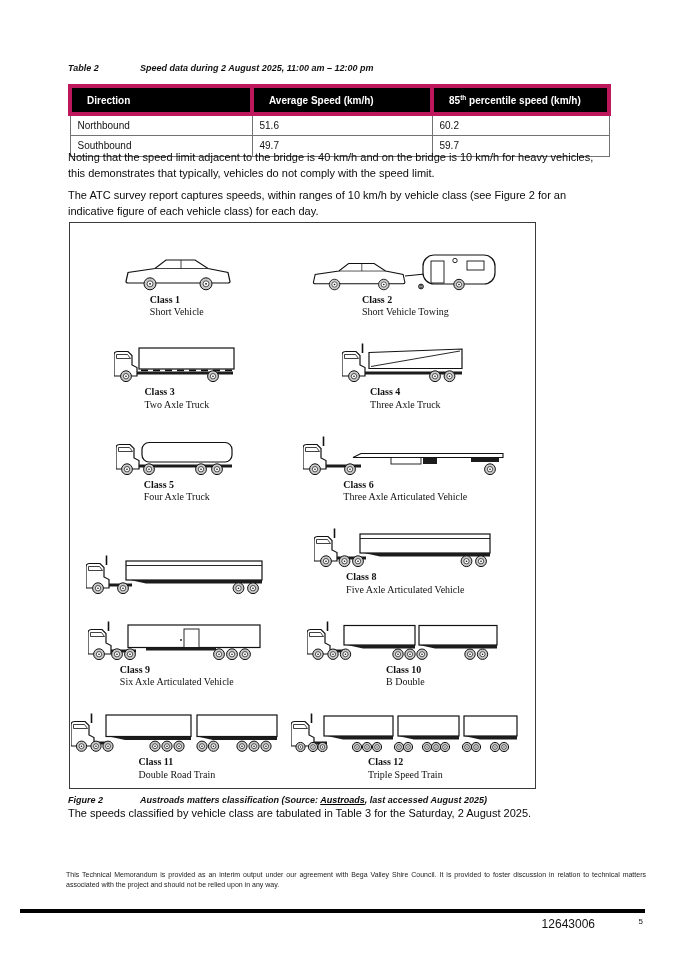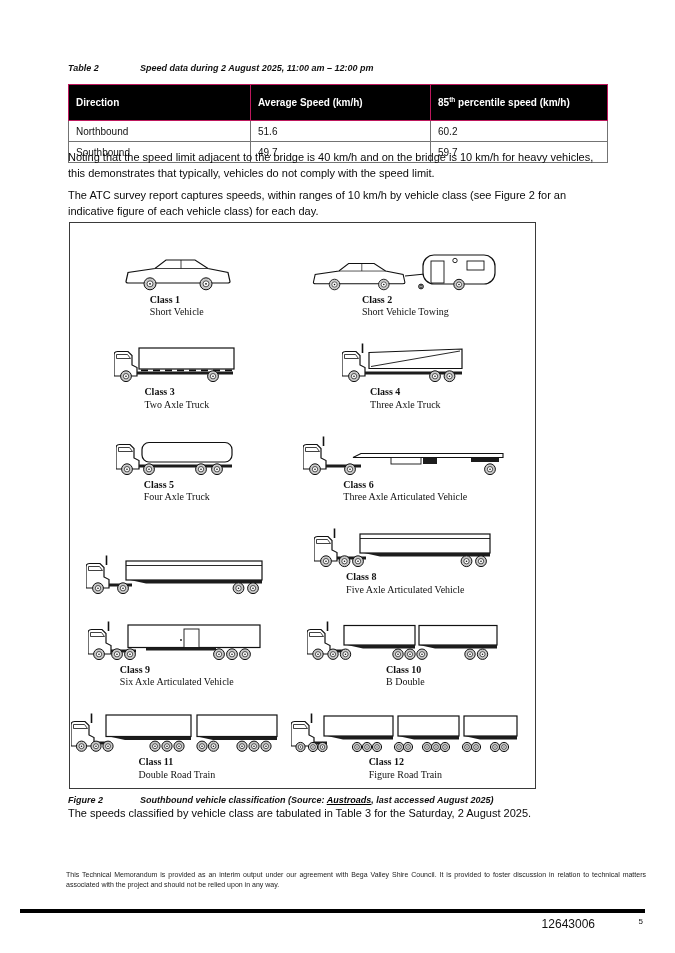--- a/index.html
+++ b/index.html
@@ -10,21 +10,21 @@
 
   
   .caption { position:absolute; left:68px; font-size:9px; font-weight:bold; font-style:italic; color:#111; white-space:nowrap; }
   .caption .cap-label { display:inline-block; width:72px; }
   .caption-table { top:63px; }
   .caption-figure { top:795px; }
   .caption .link { color:#000; text-decoration:underline; cursor:pointer; }
 
   
   table.speed-table { position:absolute; left:68px; top:84px; width:539px; border-collapse:collapse; font-size:10px; table-layout:fixed; }
-  .speed-table th { background:#000; color:#fff; text-align:left; font-weight:bold; padding:4px 7px; height:36px; border:1px solid #be185d; }
+  .speed-table th { background:#000; color:#fff; text-align:left; font-weight:bold; padding:4px 15px; height:28px; border:4px solid #be185d; }
   .speed-table th + th { border-left:1px solid #777; }
   .speed-table th sup { font-size:6.5px; }
   .speed-table td { border:1px solid #737373; padding:3px 7px; height:21px; background:#fff; color:#111; }
 
   
   .body-text { position:absolute; left:68px; width:533px; font-size:11px; line-height:15.5px; color:#0a0a0a; }
   .p1 { top:150px; }
   .p2 { top:188px; }
   .p3 { top:806px; }
 
@@ -463,29 +463,29 @@
               <circle cx="185" cy="37" r="0.7" fill="#111"></circle>
               <circle cx="204" cy="37" r="4.6" fill="#c9c9c9" stroke="#111" stroke-width="1"></circle>
               <circle cx="204" cy="37" r="2.3" fill="#fafafa" stroke="#111" stroke-width="0.7"></circle>
               <circle cx="204" cy="37" r="0.7" fill="#111"></circle>
               <circle cx="213" cy="37" r="4.6" fill="#c9c9c9" stroke="#111" stroke-width="1"></circle>
               <circle cx="213" cy="37" r="2.3" fill="#fafafa" stroke="#111" stroke-width="0.7"></circle>
               <circle cx="213" cy="37" r="0.7" fill="#111"></circle>
             </svg>
             <div class="vlabel">
               <div class="cnum">Class 12</div>
-              <div class="cname">Figure Road Train</div>
+              <div class="cname">Triple Speed Train</div>
             </div>
           </div>
         </div>
       </div>
   </div>
 
   <div class="caption caption-figure">
-    <span class="cap-label">Figure 2</span><span><span>Southbound vehicle classification (Source: </span><a class="link">Austroads</a><span>, last accessed August 2025)</span></span>
+    <span class="cap-label">Figure 2</span><span><span>Austroads matters classification (Source: </span><a class="link">Austroads</a><span>, last accessed August 2025)</span></span>
   </div>
 
   <p class="body-text p3">The speeds classified by vehicle class are tabulated in Table 3 for the Saturday, 2 August 2025.</p>
 
   <div class="footnote">This Technical Memorandum is provided as an interim output under our agreement with Bega Valley Shire Council. It is provided to foster discussion in relation to technical matters associated with the project and should not be relied upon in any way.</div>
   <div class="footer-rule"></div>
   <div class="docnum">12643006</div>
   <div class="pagenum">5</div>
 
 </div>

